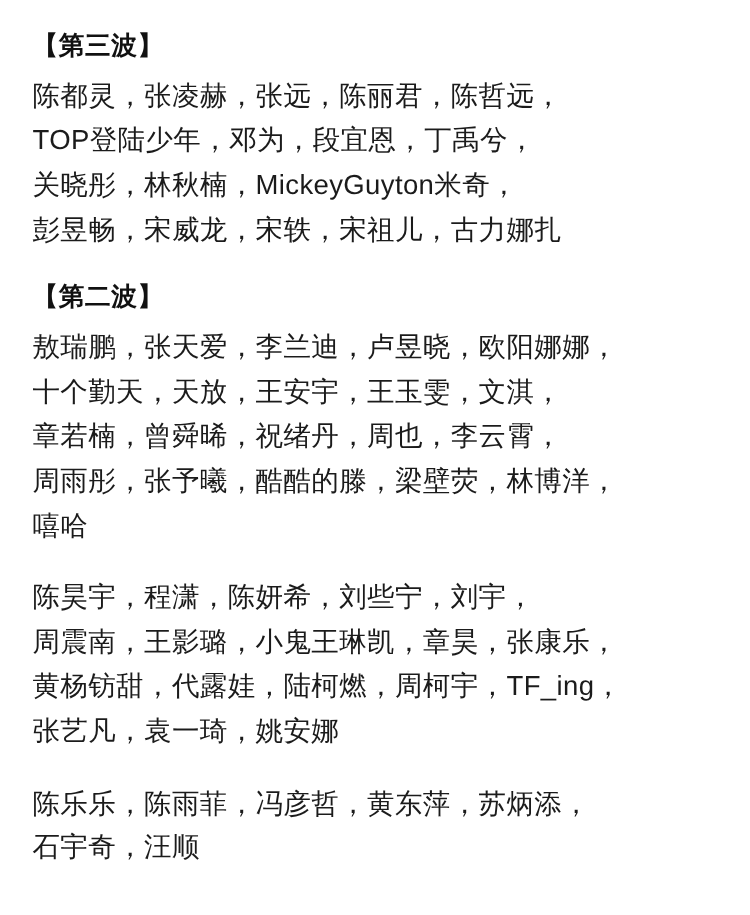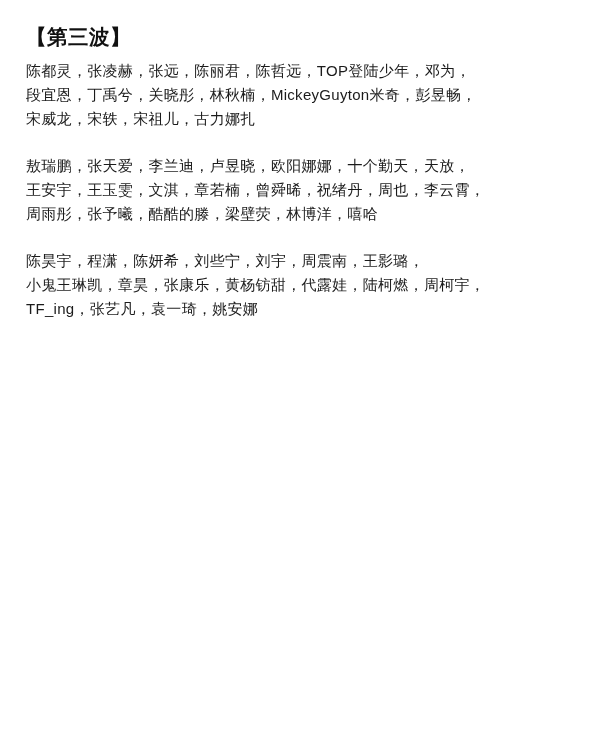--- a/index.html
+++ b/index.html
@@ -30,21 +30,21 @@
   }
   .section-title {
     font-size: 20.5px;
     font-weight: bold;
     line-height: 1.5;
     letter-spacing: 0.5px;
     color: #111111;
     margin: 0 0 6px 0;
   }
   .section-body {
-    font-size: 15px;
+    font-size: 22px;
     line-height: 1.62;
     letter-spacing: 0.3px;
     color: #1b1b1b;
     margin: 0;
     text-align: left;
     word-break: break-all;
   }
   .section-body .nm {
     white-space: nowrap;
   }
@@ -54,20 +54,22 @@
 </style>
 </head>
 <body>
 
 <div class="page">
   <div class="section">
     <div class="section-title">【第三波】</div>
     <div class="section-body"><span class="nm">陈都灵</span><span class="sep">，</span><span class="nm">张凌赫</span><span class="sep">，</span><span class="nm">张远</span><span class="sep">，</span><span class="nm">陈丽君</span><span class="sep">，</span><span class="nm">陈哲远</span><span class="sep">，</span><span class="nm">TOP登陆少年</span><span class="sep">，</span><span class="nm">邓为</span><span class="sep">，</span><span class="nm">段宜恩</span><span class="sep">，</span><span class="nm">丁禹兮</span><span class="sep">，</span><span class="nm">关晓彤</span><span class="sep">，</span><span class="nm">林秋楠</span><span class="sep">，</span><span class="nm">MickeyGuyton米奇</span><span class="sep">，</span><span class="nm">彭昱畅</span><span class="sep">，</span><span class="nm">宋威龙</span><span class="sep">，</span><span class="nm">宋轶</span><span class="sep">，</span><span class="nm">宋祖儿</span><span class="sep">，</span><span class="nm">古力娜扎</span></div>
   </div>
   <div class="section">
+    <div class="section-title">【第二波】</div>
     <div class="section-body"><span class="nm">敖瑞鹏</span><span class="sep">，</span><span class="nm">张天爱</span><span class="sep">，</span><span class="nm">李兰迪</span><span class="sep">，</span><span class="nm">卢昱晓</span><span class="sep">，</span><span class="nm">欧阳娜娜</span><span class="sep">，</span><span class="nm">十个勤天</span><span class="sep">，</span><span class="nm">天放</span><span class="sep">，</span><span class="nm">王安宇</span><span class="sep">，</span><span class="nm">王玉雯</span><span class="sep">，</span><span class="nm">文淇</span><span class="sep">，</span><span class="nm">章若楠</span><span class="sep">，</span><span class="nm">曾舜晞</span><span class="sep">，</span><span class="nm">祝绪丹</span><span class="sep">，</span><span class="nm">周也</span><span class="sep">，</span><span class="nm">李云霄</span><span class="sep">，</span><span class="nm">周雨彤</span><span class="sep">，</span><span class="nm">张予曦</span><span class="sep">，</span><span class="nm">酷酷的滕</span><span class="sep">，</span><span class="nm">梁壁荧</span><span class="sep">，</span><span class="nm">林博洋</span><span class="sep">，</span><span class="nm">嘻哈</span></div>
   </div>
   <div class="section">
     <div class="section-body"><span class="nm">陈昊宇</span><span class="sep">，</span><span class="nm">程潇</span><span class="sep">，</span><span class="nm">陈妍希</span><span class="sep">，</span><span class="nm">刘些宁</span><span class="sep">，</span><span class="nm">刘宇</span><span class="sep">，</span><span class="nm">周震南</span><span class="sep">，</span><span class="nm">王影璐</span><span class="sep">，</span><span class="nm">小鬼王琳凯</span><span class="sep">，</span><span class="nm">章昊</span><span class="sep">，</span><span class="nm">张康乐</span><span class="sep">，</span><span class="nm">黄杨钫甜</span><span class="sep">，</span><span class="nm">代露娃</span><span class="sep">，</span><span class="nm">陆柯燃</span><span class="sep">，</span><span class="nm">周柯宇</span><span class="sep">，</span><span class="nm">TF_ing</span><span class="sep">，</span><span class="nm">张艺凡</span><span class="sep">，</span><span class="nm">袁一琦</span><span class="sep">，</span><span class="nm">姚安娜</span></div>
   </div>
   <div class="section">
+    <div class="section-body"><span class="nm">陈乐乐</span><span class="sep">，</span><span class="nm">陈雨菲</span><span class="sep">，</span><span class="nm">冯彦哲</span><span class="sep">，</span><span class="nm">黄东萍</span><span class="sep">，</span><span class="nm">苏炳添</span><span class="sep">，</span><span class="nm">石宇奇</span><span class="sep">，</span><span class="nm">汪顺</span></div>
   </div>
 </div>
 
 </body></html>

